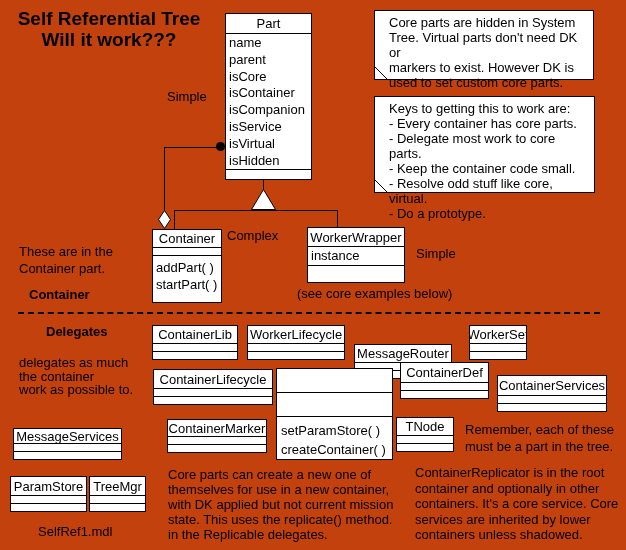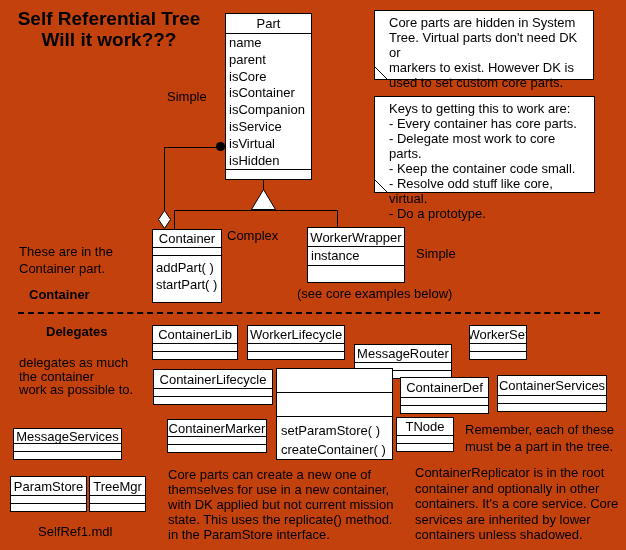--- a/index.html
+++ b/index.html
@@ -156,21 +156,21 @@
     <div class="sec" style="height:7px;"></div>
   </div>
   <div class="cbox" style="left:276px; top:368px; width:117px; height:92px;gap:23px;">
     <div class="ttl" style="height:20px;">ContainerReplicator</div>
     <div class="sec" style="height:7px;"></div>
     <div class="sec txtsec fill" style="line-height:19px; padding-top:4px; padding-left:4px;">
       <div>setParamStore( )</div>
       <div>createContainer( )</div>
     </div>
   </div>
-  <div class="cbox" style="left:400px; top:377px; width:89px; height:37px;">
+  <div class="cbox" style="left:400px; top:362px; width:89px; height:37px;">
     <div class="ttl fill">ContainerDef</div>
     <div class="sec" style="height:7px;"></div>
     <div class="sec" style="height:7px;"></div>
   </div>
   <div class="cbox" style="left:497px; top:375px; width:110px; height:37px;">
     <div class="ttl fill">ContainerServices</div>
     <div class="sec" style="height:7px;"></div>
     <div class="sec" style="height:7px;"></div>
   </div>
 
@@ -205,21 +205,21 @@
     <div class="sec" style="height:7px;"></div>
   </div>
 
   <div class="lbl" style="left:38px; top:524px;">SelfRef1.mdl</div>
 
   <div class="para" style="left:168px; top:467px; line-height:15px;">
     <div>Core parts can create a new one of</div>
     <div>themselves for use in a new container,</div>
     <div>with DK applied but not current mission</div>
     <div>state. This uses the replicate() method.</div>
-    <div>in the ParamStore interface.</div>
+    <div>in the Replicable delegates.</div>
   </div>
   <div class="para" style="left:415px; top:465px; line-height:15.5px;">
     <div>ContainerReplicator is in the root</div>
     <div>container and optionally in other</div>
     <div>containers. It's a core service. Core</div>
     <div>services are inherited by lower</div>
     <div>containers unless shadowed.</div>
   </div>
 
 </div>

